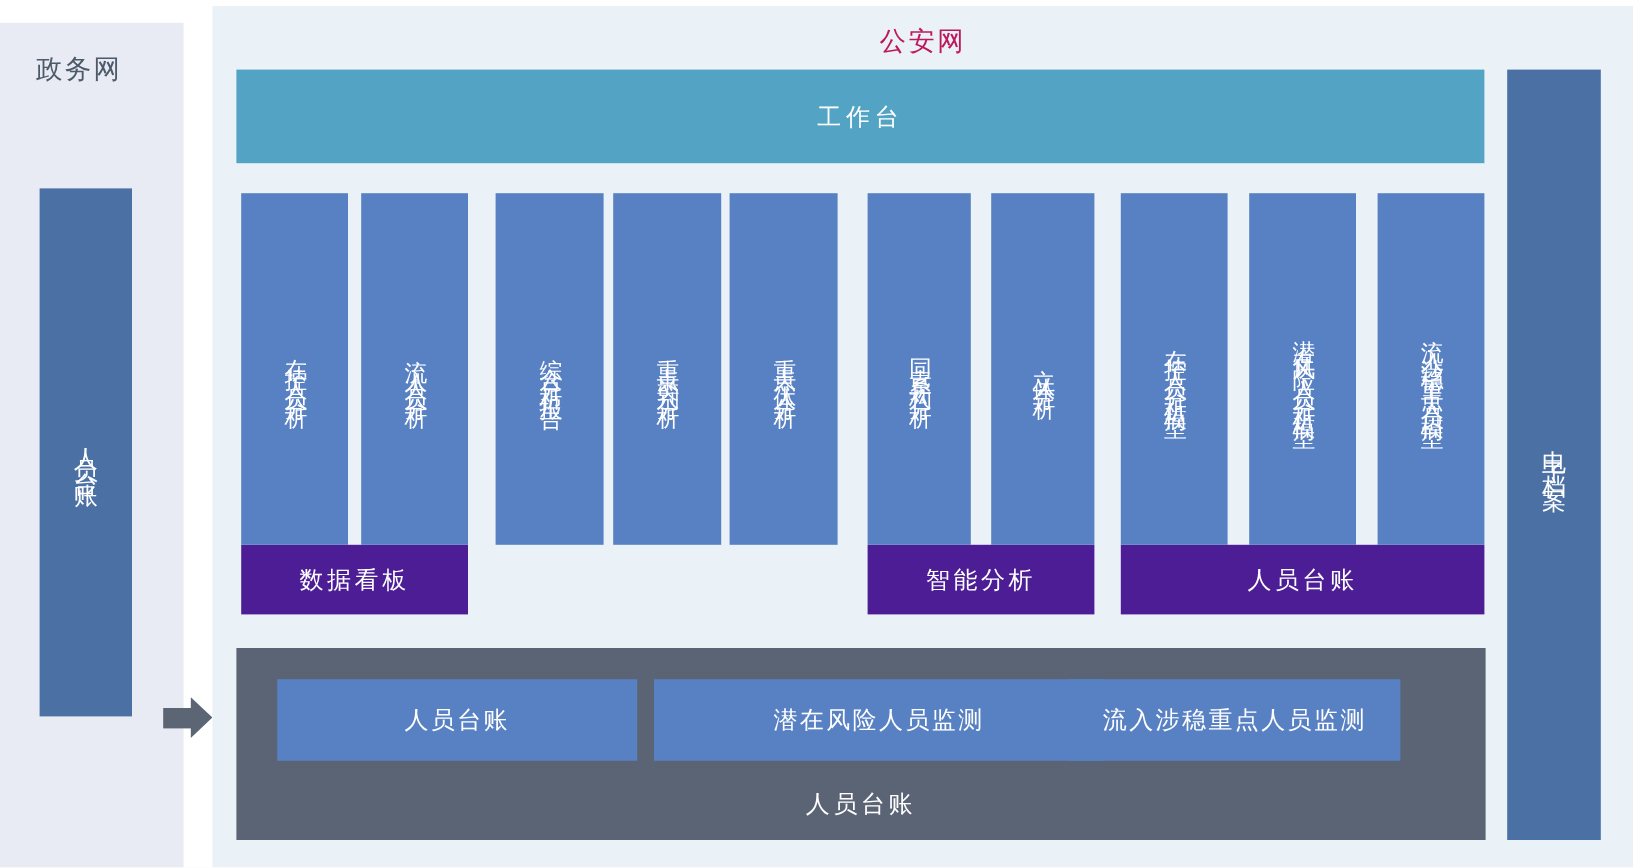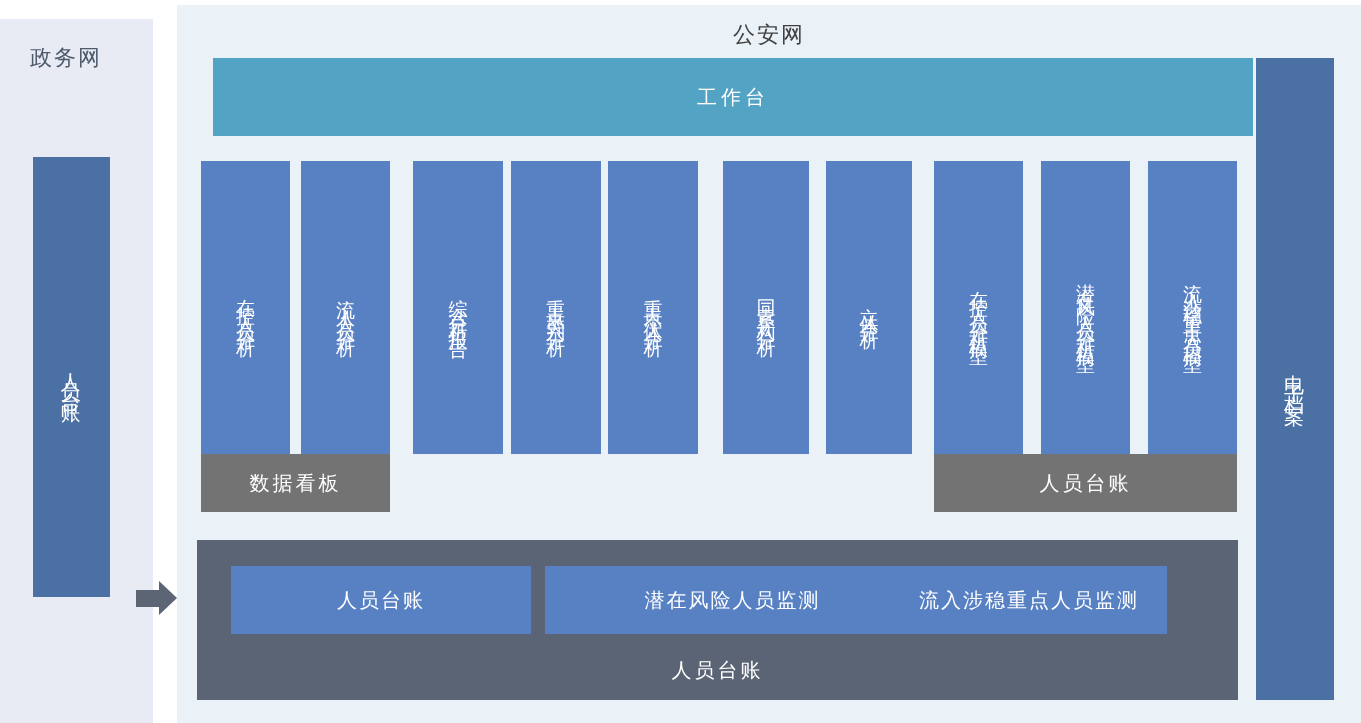--- a/index.html
+++ b/index.html
@@ -21,30 +21,30 @@
   
   .arrow { position:absolute; left:136px; top:581px; width:41px; height:34px; }
   .arrow .stem { position:absolute; left:0; top:9px; width:24px; height:17px; background:#5b6574; }
   .arrow .head { position:absolute; left:23px; top:0; width:0; height:0;
                  border-top:17px solid transparent; border-bottom:17px solid transparent;
                  border-left:18px solid #5b6574; }
 
   
   .main-panel { position:absolute; left:177px; top:5px; width:1184px; height:718px; background:#eaf2f7; }
   .psn-label { position:absolute; left:0; top:15px; width:100%; text-align:center;
-               font-size:22px; color:#404040; letter-spacing:2px; }
-  .workbench { position:absolute; left:36px; top:53px; width:1040px; height:78px; background:#53a3c4;
+               font-size:22px; color:#be185d; letter-spacing:2px; }
+  .workbench { position:absolute; left:20px; top:53px; width:1040px; height:78px; background:#53a3c4;
                display:flex; align-items:center; justify-content:center;
                color:#ffffff; font-size:20px; letter-spacing:4px; }
 
   
   .group { position:absolute; top:156px; }
   .group .cols { display:flex; justify-content:space-between; height:293px; }
   .pillar { background:#5881c3; display:flex; align-items:center; justify-content:center; height:293px; }
-  .gfooter { height:58px; background:#737373; display:flex; align-items:center; justify-content:center;
+  .gfooter { height:58px; background:#4c1d95; display:flex; align-items:center; justify-content:center;
              color:#ffffff; font-size:20px; letter-spacing:3px; }
   .g1 { left:24px;  width:189px; } .g1 .pillar { width:89px; }
   .g2 { left:236px; width:285px; } .g2 .pillar { width:90px; }
   .g3 { left:546px; width:189px; } .g3 .pillar { width:86px; }
   .g4 { left:757px; width:303px; } .g4 .pillar { width:89px; }
 
   
   .bottom-box { position:absolute; left:20px; top:535px; width:1041px; height:160px; background:#5b6474; }
   .bbtn { position:absolute; top:26px; height:68px; background:#5881c3;
           display:flex; align-items:center; justify-content:center;
@@ -109,20 +109,21 @@
 
     <div class="group g3">
       <div class="cols">
         <div class="pillar">
           <span class="vtext col">同素异构分析</span>
         </div>
         <div class="pillar">
           <span class="vtext col">立体分析</span>
         </div>
       </div>
+      <div class="gfooter">智能分析</div>
     </div>
 
     <div class="group g4">
       <div class="cols">
         <div class="pillar">
           <span class="vtext col">在控人员分析模型</span>
         </div>
         <div class="pillar">
           <span class="vtext col">潜在风险人员分析模型</span>
         </div>

